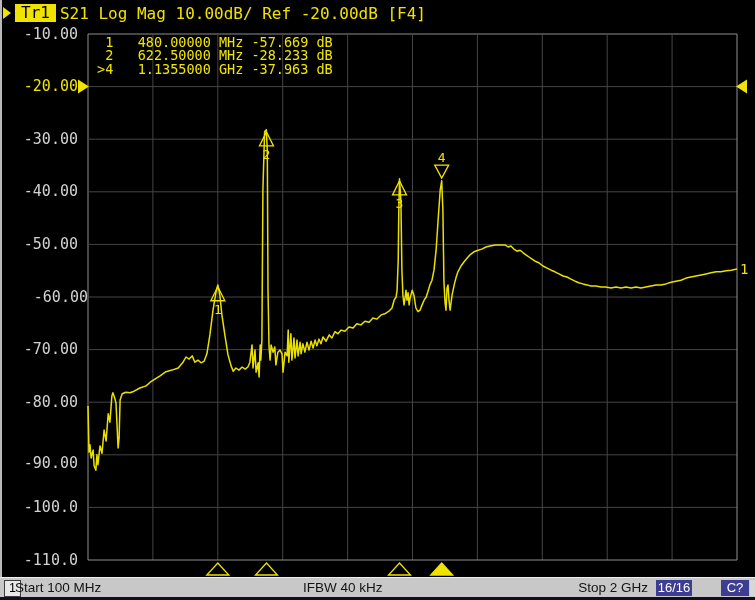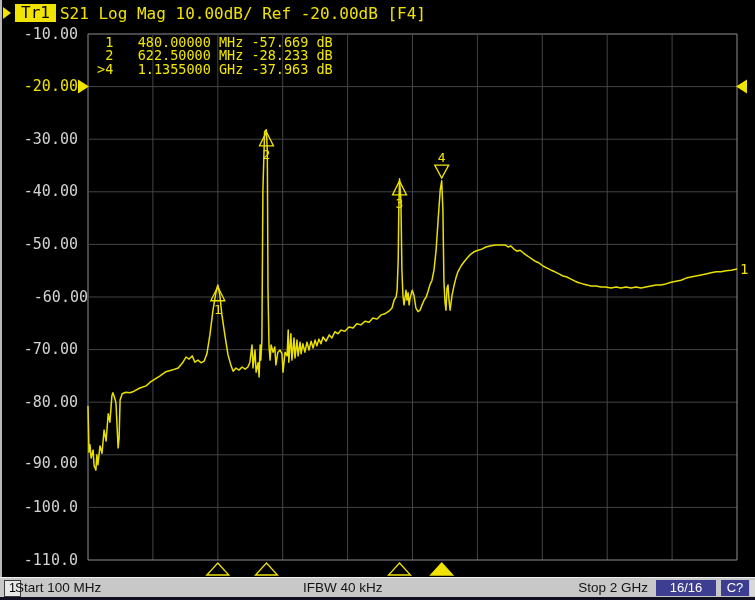--- a/index.html
+++ b/index.html
@@ -100,18 +100,18 @@
     <div class="mt-row"> 1   480.00000 MHz -57.669 dB</div>
     <div class="mt-row"> 2   622.50000 MHz -28.233 dB</div>
     <div class="mt-row">&gt;4   1.1355000 GHz -37.963 dB</div>
   </div>
 
   <div class="statusbar">
     <div class="ch-box">1</div>
     <span class="sb-text" style="left:15px;">Start 100 MHz</span>
     <span class="sb-text" style="left:303px;">IFBW 40 kHz</span>
     <span class="sb-text" style="right:107px;">Stop 2 GHz</span>
-    <div class="navy-box" style="left:656px;width:60px;">16/16</div>
+    <div class="navy-box" style="left:656px;width:36px;">16/16</div>
     <div class="navy-box" style="left:721px;width:28px;">C?</div>
     <div class="corner-chip"></div>
   </div>
   <div class="bottom-strip"></div>
 </div>
 
 </body></html>

